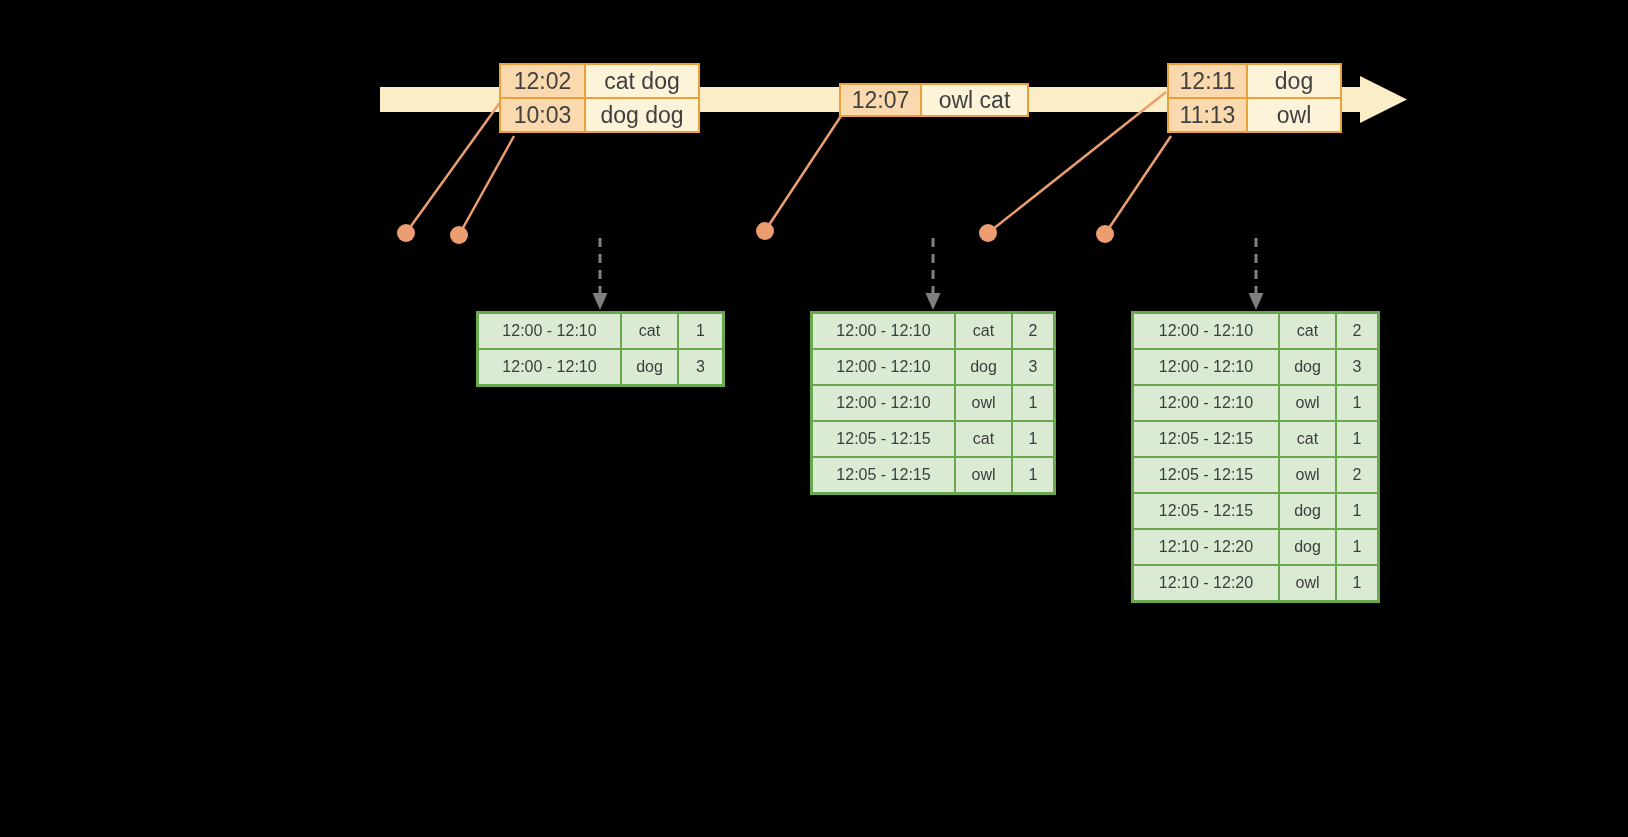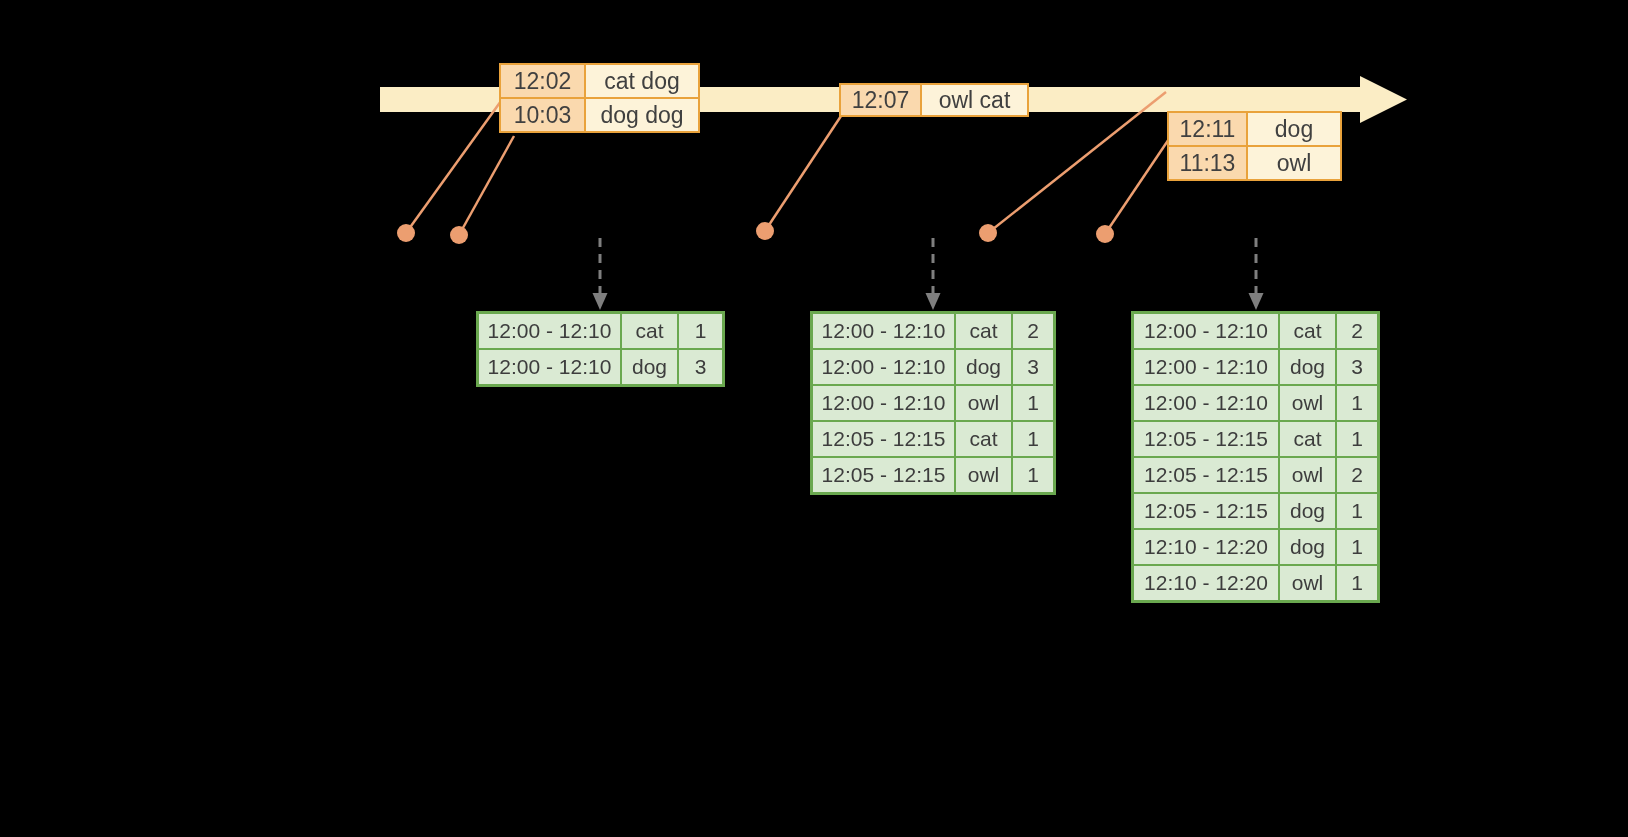--- a/index.html
+++ b/index.html
@@ -54,21 +54,21 @@
     gap: 2px;
     background: var(--result-border, #6AA84F);
     border: 3px solid var(--result-border, #6AA84F);
     z-index: 2;
   }
   .result-table .cell {
     background: var(--result-fill, #DAEAD3);
     display: flex;
     align-items: center;
     justify-content: center;
-    font-size: 21px;
+    font-size: 16px;
     color: var(--result-text, #3D3D3D);
     white-space: nowrap;
   }
 </style>
 </head>
 <body>
 
 <div class="canvas">
 
   <svg class="diagram-layer" viewBox="0 0 1628 837" width="1628" height="837">
@@ -103,21 +103,21 @@
     <div class="cell words">cat dog</div>
     <div class="cell time">10:03</div>
     <div class="cell words">dog dog</div>
   </div>
 
   <div class="event-table" style="left:839px; top:83px; width:190px; grid-template-columns:79px 1fr; grid-auto-rows:30px;">
     <div class="cell time">12:07</div>
     <div class="cell words">owl cat</div>
   </div>
 
-  <div class="event-table" style="left:1167px; top:63px; width:175px; grid-template-columns:77px 1fr; grid-auto-rows:32px;margin-top:48px;">
+  <div class="event-table" style="left:1167px; top:63px; width:175px; grid-template-columns:77px 1fr; grid-auto-rows:32px;">
     <div class="cell time">12:11</div>
     <div class="cell words">dog</div>
     <div class="cell time">11:13</div>
     <div class="cell words">owl</div>
   </div>
 
   <div class="result-table" style="left:476px; top:311px; width:249px; grid-template-columns:141px 55px 1fr; grid-auto-rows:34px;">
     <div class="cell">12:00 - 12:10</div>
     <div class="cell">cat</div>
     <div class="cell">1</div>

